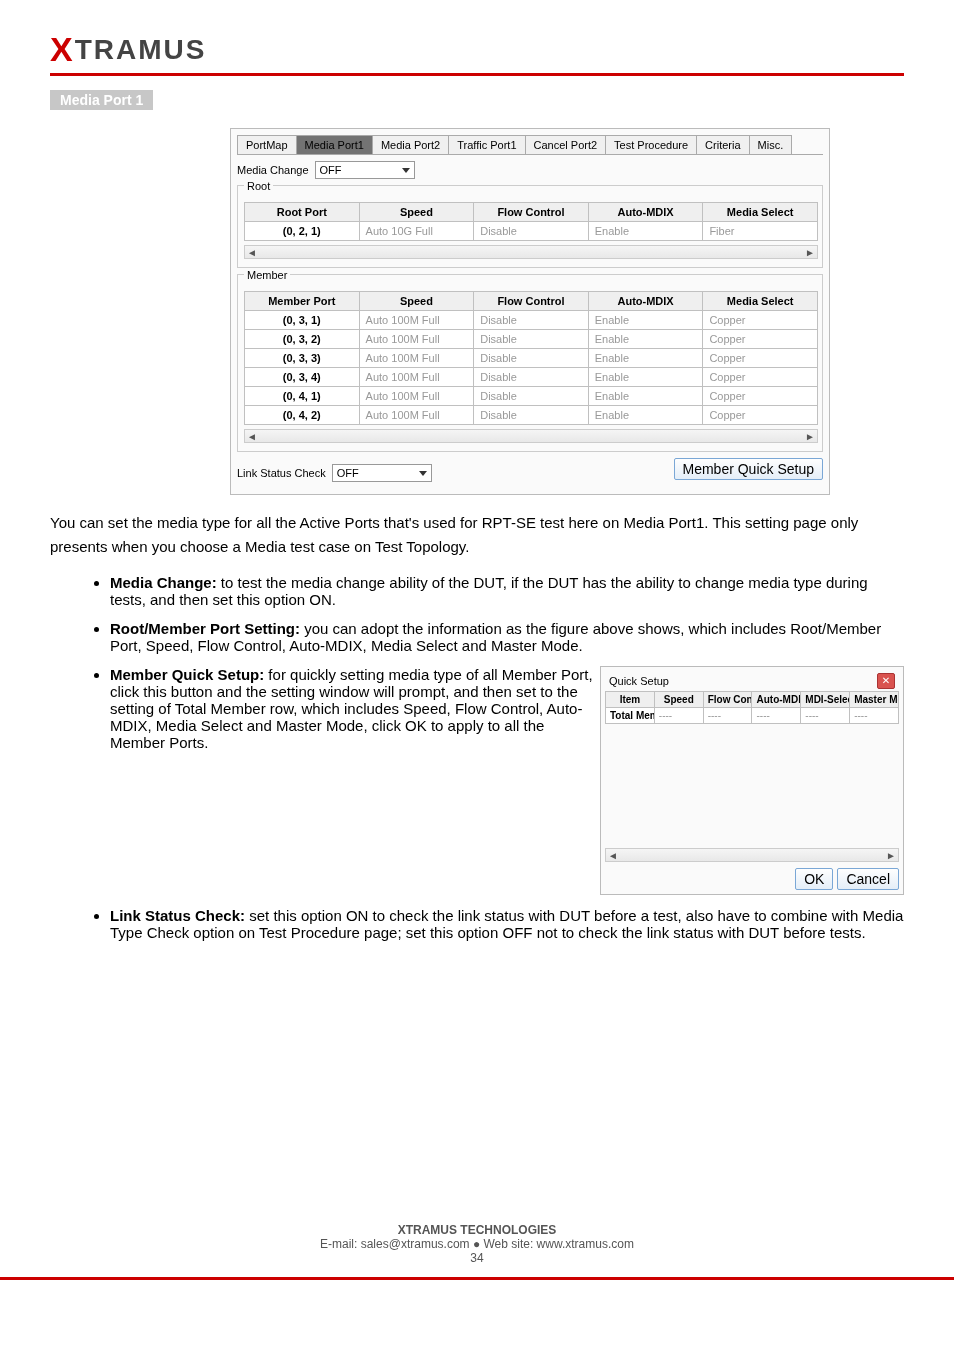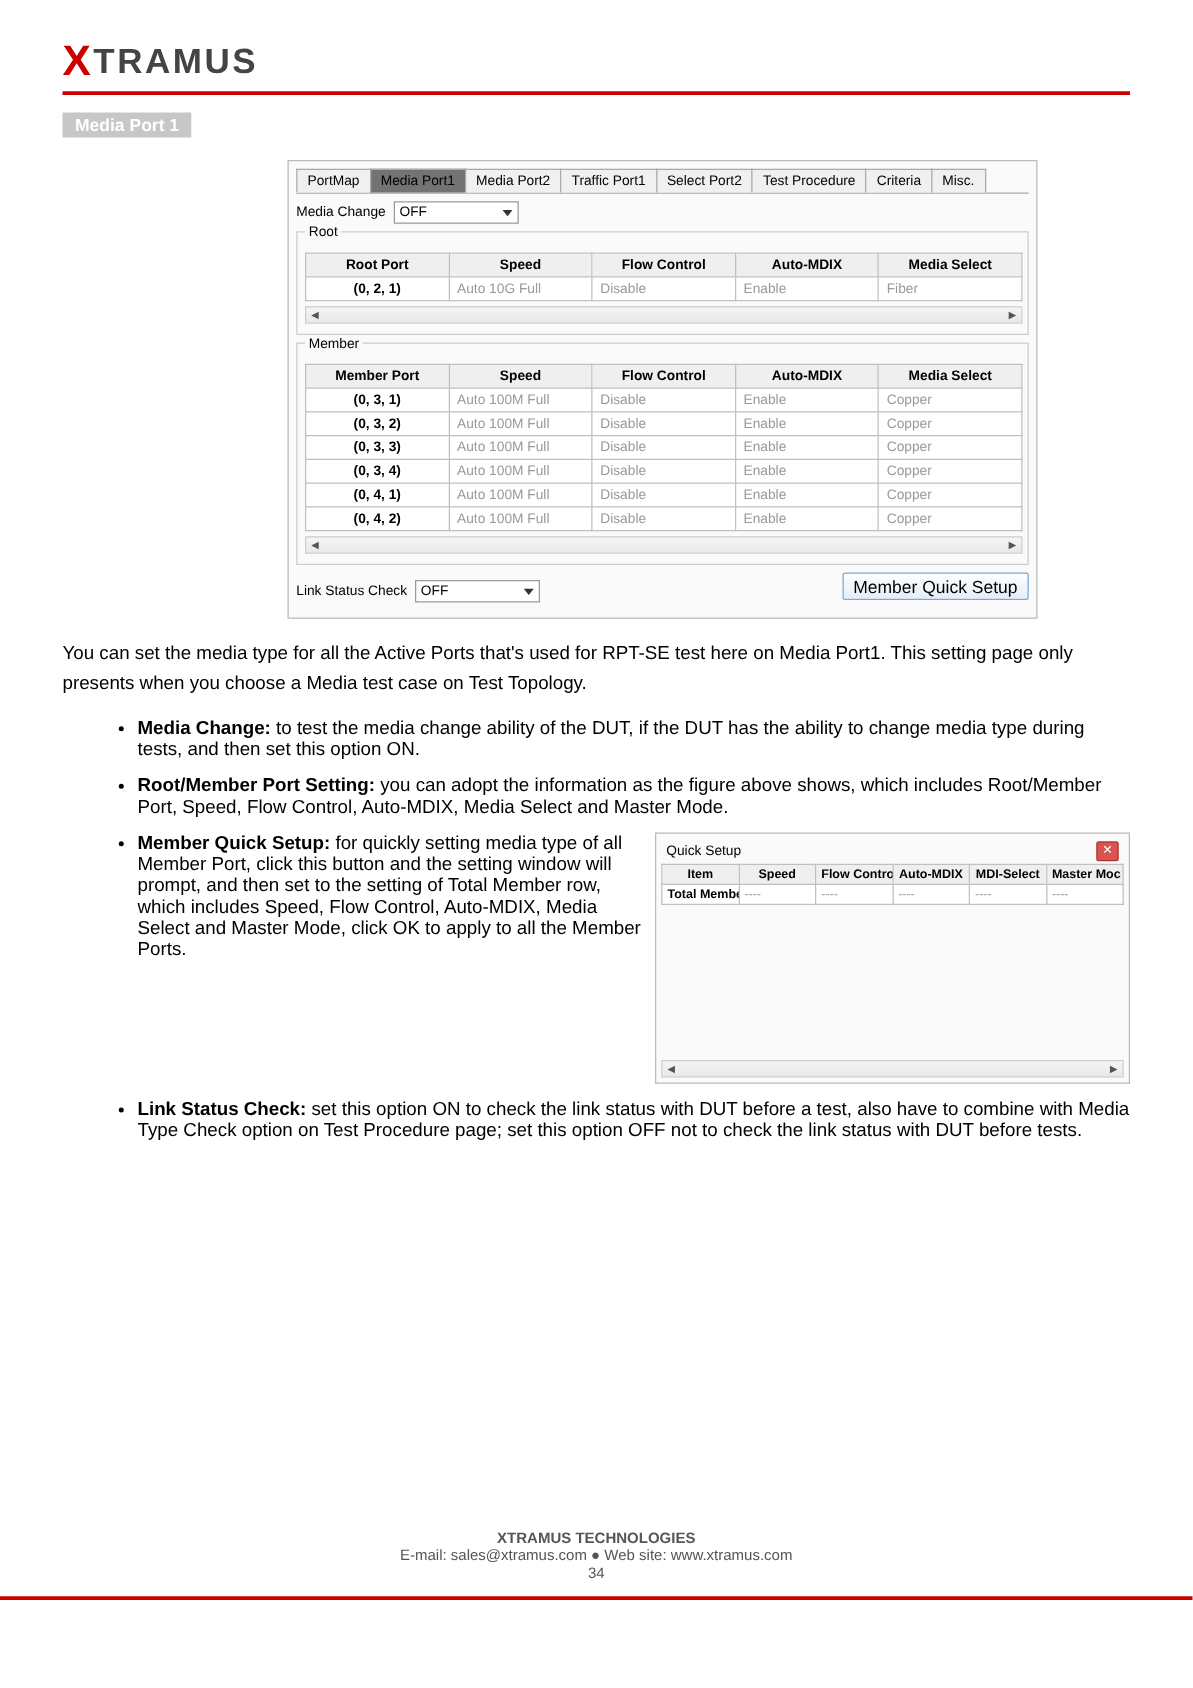--- a/index.html
+++ b/index.html
@@ -106,21 +106,21 @@
     font-size: 14px;
     padding: 2px 8px;
     border-radius: 2px;
   }
   .bottom-row { display:flex; justify-content:space-between; align-items:flex-start; margin-top:6px;}
   .body-text { font-size: 15px; line-height: 1.6; }
   ul.items { list-style: disc; padding-left: 60px; }
   ul.items > li { margin: 12px 0; font-size: 15px; }
   .li-flex { display:flex; align-items:flex-start; gap:4px; }
   .fig2 {
-    width: 380px;
+    width: 304px;
     border: 1px solid #bbb;
     background: #fafafa;
     padding: 4px;
     font-size: 10px;
     flex-shrink:0;
   }
   .fig2-title {
     display:flex; justify-content:space-between; align-items:center;
     padding: 2px 4px; font-size:11px;
   }
@@ -142,21 +142,21 @@
 
   <div class="section-heading">Media Port 1</div>
 
   
   <div class="fig1">
     <div class="tabs">
       <div class="tab">PortMap</div>
       <div class="tab active">Media Port1</div>
       <div class="tab">Media Port2</div>
       <div class="tab">Traffic Port1</div>
-      <div class="tab">Select Port2</div>
+      <div class="tab">Cancel Port2</div>
       <div class="tab">Test Procedure</div>
       <div class="tab">Criteria</div>
       <div class="tab">Misc.</div>
     </div>
 
     <div class="row-ctl">
       <label>Media Change</label>
       <div class="select-small">
         <span>OFF</span>
           <span class="caret"></span>
@@ -295,20 +295,24 @@
               <td>----</td>
               <td>----</td>
             </tr>
           </tbody>
             </table>
           <div style="height:120px"></div>
           <div class="scroll-stub">
               <span class="arr">◄</span>
               <span class="arr">►</span>
             </div>
+          <div class="btns">
+            <button class="btn">OK</button>
+            <button class="btn">Cancel</button>
+          </div>
         </div>
       </div>
     </li>
     <li><span class="bold">Link Status Check:</span><span> set this option ON to check the link status with DUT before a test, also have to combine with Media Type Check option on Test Procedure page; set this option OFF not to check the link status with DUT before tests.</span></li>
   </ul>
 
   <div class="footer">
     <span class="bold">XTRAMUS TECHNOLOGIES</span><br>
     <span>E-mail: sales@xtramus.com</span> ● <span>Web site: www.xtramus.com</span><br>
     <span>34</span>

